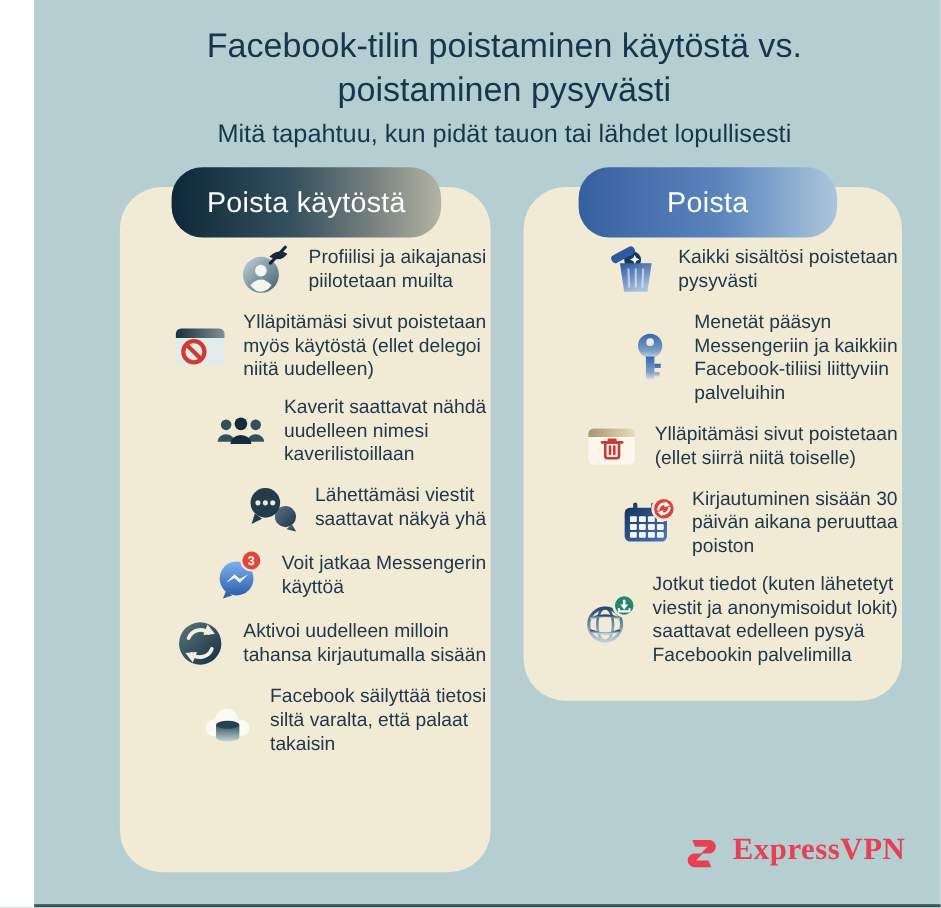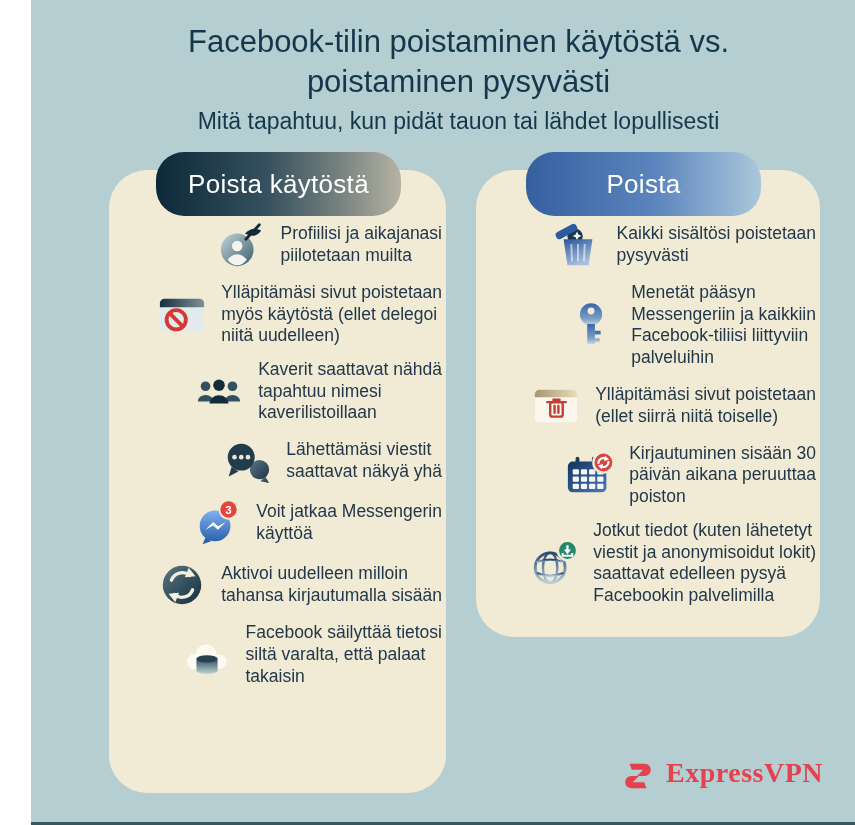--- a/index.html
+++ b/index.html
@@ -115,21 +115,21 @@
           <svg viewBox="0 0 52 52">
             <circle cx="12" cy="20" r="5" fill="#33505f"></circle>
             <path d="M4 36 a8 7 0 0 1 16 0 z" fill="#33505f"></path>
             <circle cx="40" cy="20" r="5" fill="#33505f"></circle>
             <path d="M32 36 a8 7 0 0 1 16 0 z" fill="#33505f"></path>
             <circle cx="26" cy="19" r="6" fill="#122c3c"></circle>
             <path d="M16 38 a10 8.5 0 0 1 20 0 z" fill="#122c3c"></path>
           </svg>
         </span>
         <span class="item-text">Kaverit saattavat nähdä
-tapahtuu nimesi
+uudelleen nimesi
 kaverilistoillaan</span>
       </div>
 
       <div class="item">
         <span class="item-icon">
           <svg viewBox="0 0 52 52">
             <defs>
                 <linearGradient id="gC2" x1="0" y1="0" x2="1" y2="1">
               <stop offset="0" stop-color="#5d7586"></stop>
                   <stop offset="1" stop-color="#1c3545"></stop>

